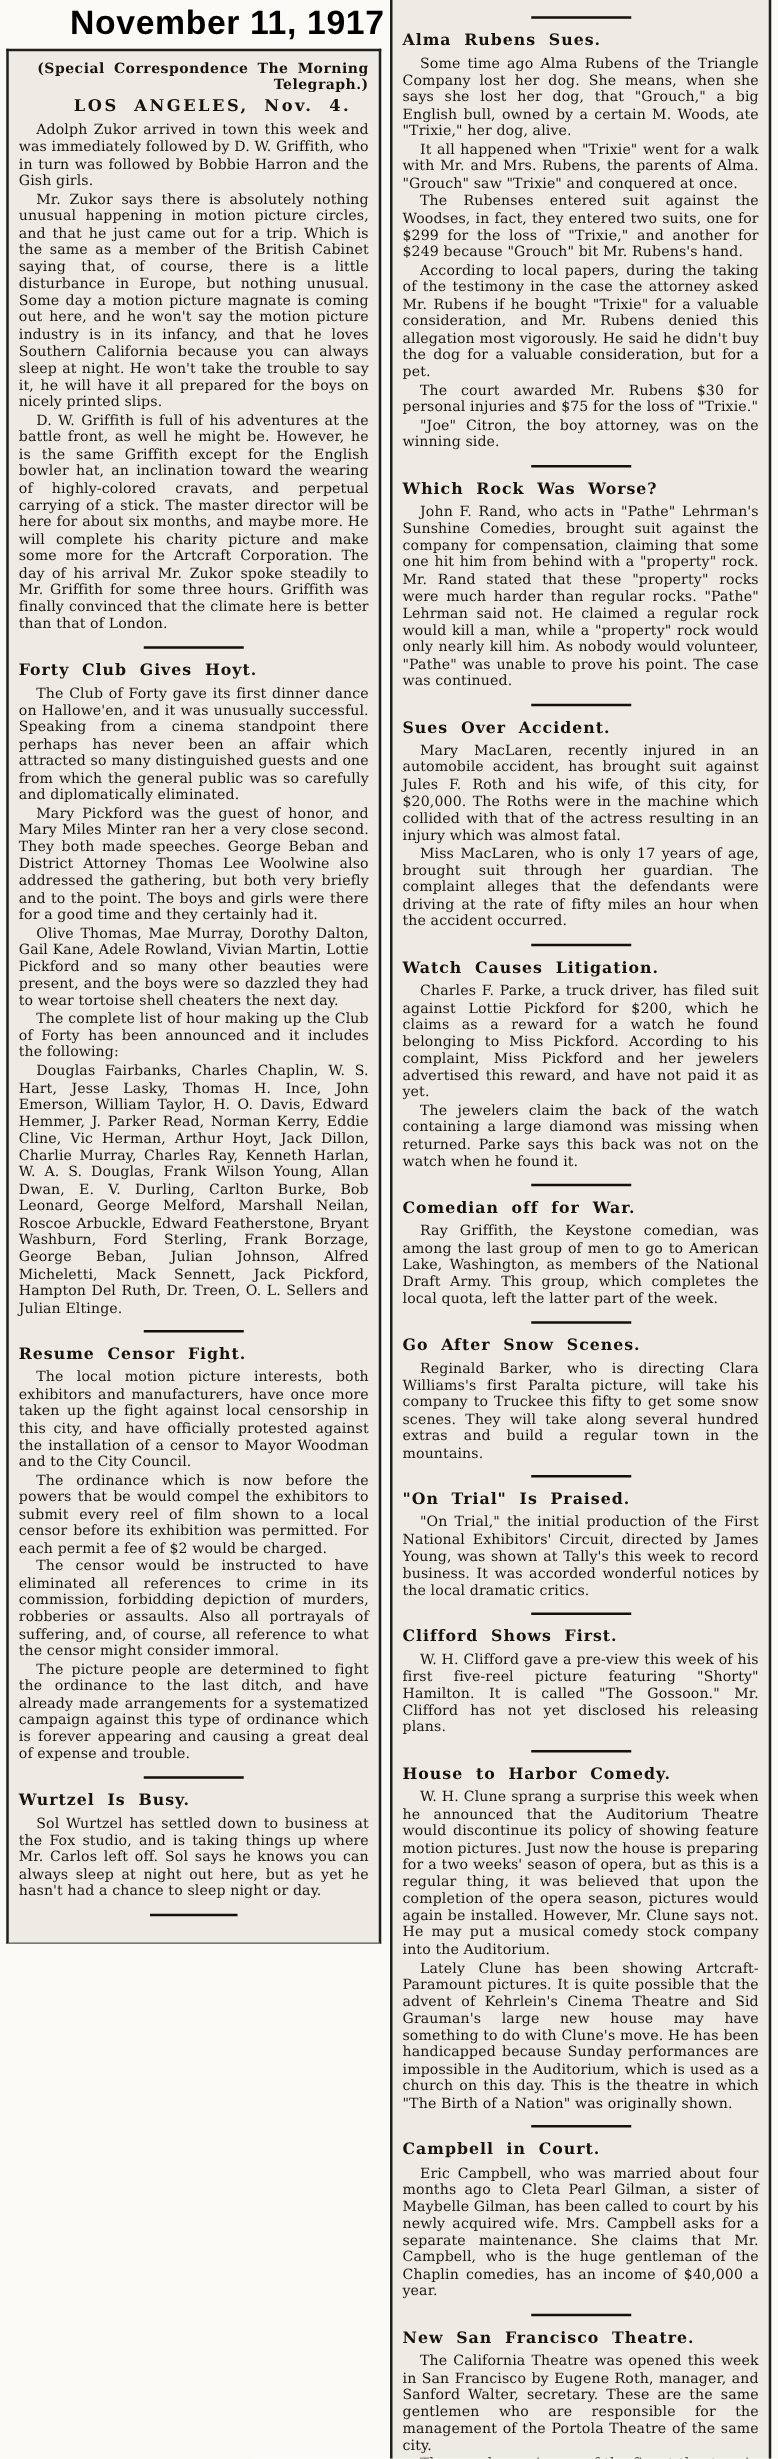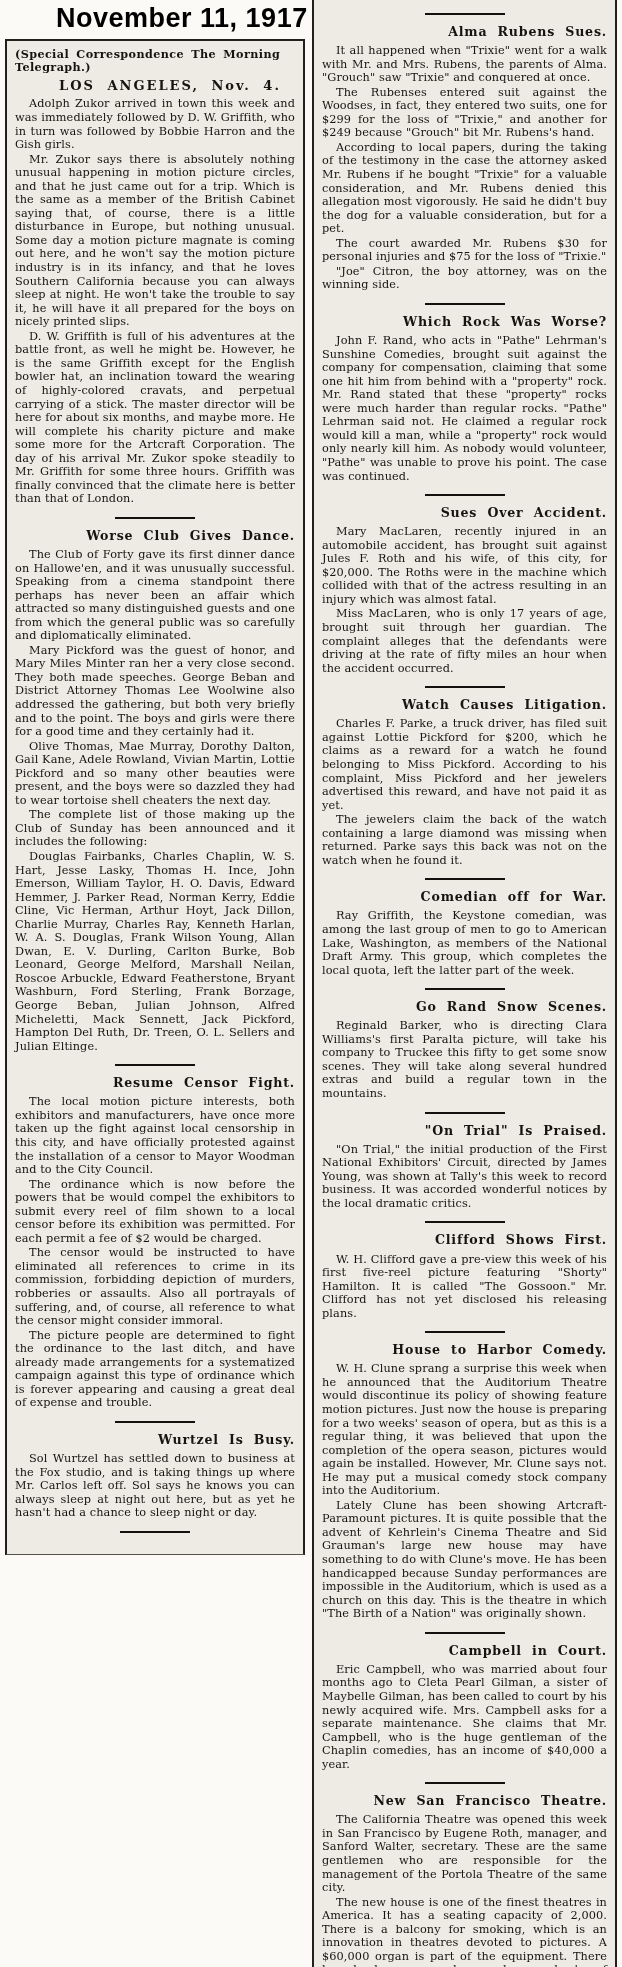--- a/index.html
+++ b/index.html
@@ -24,28 +24,28 @@
     border:2px solid #22201c; border-bottom:1px solid #55524c;
     padding:5px 8px 12px 8px;
   }
   .col-right {
     width:305px; margin-left:4px; margin-top:0;
     border-left:2px solid #22201c; border-right:2px solid #22201c;
     padding:2px 8px 12px 8px; min-height:1960px;
   }
   .credit-line {
     font-weight:bold; font-size:11.2px; letter-spacing:0.4px;
-    word-spacing:3px; margin:2px 0 3px 0; text-align:left;
+    word-spacing:3px; margin:2px 0 3px 0; text-align:right;
   }
   .dateline {
     font-weight:bold; font-size:13px; letter-spacing:2px; word-spacing:6px;
     text-align:center; margin:2px 0 4px 30px;
   }
   .article-heading {
-    font-size:12.6px; font-weight:bold; text-align:right;
+    font-size:12.6px; font-weight:bold; text-align:left;
     letter-spacing:0.8px; word-spacing:5px; margin:2px 0 5px 0;
   }
   .article-paragraph {
     margin:0 0 1px 0; text-indent:14px; text-align:justify;
   }
   .divider {
     width:80px; border-top:2.6px solid #13110d; margin:11px auto 9px auto;
   }
   .divider.thin { border-top-width:2px; width:70px; }
 </style>
@@ -59,65 +59,66 @@
       <h1 class="date-title">November 11, 1917</h1>
 
       <div class="col col-left">
         <div class="credit-line">(Special Correspondence The Morning Telegraph.)</div>
         <div class="dateline">LOS ANGELES, Nov. 4.</div>
         <div id="left-articles">
             <p class="article-paragraph">Adolph Zukor arrived in town this week and was immediately followed by D. W. Griffith, who in turn was followed by Bobbie Harron and the Gish girls.</p>
             <p class="article-paragraph">Mr. Zukor says there is absolutely nothing unusual happening in motion picture circles, and that he just came out for a trip. Which is the same as a member of the British Cabinet saying that, of course, there is a little disturbance in Europe, but nothing unusual. Some day a motion picture magnate is coming out here, and he won't say the motion picture industry is in its infancy, and that he loves Southern California because you can always sleep at night. He won't take the trouble to say it, he will have it all prepared for the boys on nicely printed slips.</p>
             <p class="article-paragraph">D. W. Griffith is full of his adventures at the battle front, as well he might be. However, he is the same Griffith except for the English bowler hat, an inclination toward the wearing of highly-colored cravats, and perpetual carrying of a stick. The master director will be here for about six months, and maybe more. He will complete his charity picture and make some more for the Artcraft Corporation. The day of his arrival Mr. Zukor spoke steadily to Mr. Griffith for some three hours. Griffith was finally convinced that the climate here is better than that of London.</p>
             <div class="divider"></div>
-            <h2 class="article-heading">Worse Club Gives Dance.</h2>
+            <h2 class="article-heading">Forty Club Gives Hoyt.</h2>
             <p class="article-paragraph">The Club of Forty gave its first dinner dance on Hallowe'en, and it was unusually successful. Speaking from a cinema standpoint there perhaps has never been an affair which attracted so many distinguished guests and one from which the general public was so carefully and diplomatically eliminated.</p>
             <p class="article-paragraph">Mary Pickford was the guest of honor, and Mary Miles Minter ran her a very close second. They both made speeches. George Beban and District Attorney Thomas Lee Woolwine also addressed the gathering, but both very briefly and to the point. The boys and girls were there for a good time and they certainly had it.</p>
             <p class="article-paragraph">Olive Thomas, Mae Murray, Dorothy Dalton, Gail Kane, Adele Rowland, Vivian Martin, Lottie Pickford and so many other beauties were present, and the boys were so dazzled they had to wear tortoise shell cheaters the next day.</p>
-            <p class="article-paragraph">The complete list of those making up the Club of Sunday has been announced and it includes the following:</p>
+            <p class="article-paragraph">The complete list of hour making up the Club of Forty has been announced and it includes the following:</p>
             <p class="article-paragraph">Douglas Fairbanks, Charles Chaplin, W. S. Hart, Jesse Lasky, Thomas H. Ince, John Emerson, William Taylor, H. O. Davis, Edward Hemmer, J. Parker Read, Norman Kerry, Eddie Cline, Vic Herman, Arthur Hoyt, Jack Dillon, Charlie Murray, Charles Ray, Kenneth Harlan, W. A. S. Douglas, Frank Wilson Young, Allan Dwan, E. V. Durling, Carlton Burke, Bob Leonard, George Melford, Marshall Neilan, Roscoe Arbuckle, Edward Featherstone, Bryant Washburn, Ford Sterling, Frank Borzage, George Beban, Julian Johnson, Alfred Micheletti, Mack Sennett, Jack Pickford, Hampton Del Ruth, Dr. Treen, O. L. Sellers and Julian Eltinge.</p>
             <div class="divider"></div>
             <h2 class="article-heading">Resume Censor Fight.</h2>
             <p class="article-paragraph">The local motion picture interests, both exhibitors and manufacturers, have once more taken up the fight against local censorship in this city, and have officially protested against the installation of a censor to Mayor Woodman and to the City Council.</p>
             <p class="article-paragraph">The ordinance which is now before the powers that be would compel the exhibitors to submit every reel of film shown to a local censor before its exhibition was permitted. For each permit a fee of $2 would be charged.</p>
             <p class="article-paragraph">The censor would be instructed to have eliminated all references to crime in its commission, forbidding depiction of murders, robberies or assaults. Also all portrayals of suffering, and, of course, all reference to what the censor might consider immoral.</p>
             <p class="article-paragraph">The picture people are determined to fight the ordinance to the last ditch, and have already made arrangements for a systematized campaign against this type of ordinance which is forever appearing and causing a great deal of expense and trouble.</p>
             <div class="divider"></div>
             <h2 class="article-heading">Wurtzel Is Busy.</h2>
             <p class="article-paragraph">Sol Wurtzel has settled down to business at the Fox studio, and is taking things up where Mr. Carlos left off. Sol says he knows you can always sleep at night out here, but as yet he hasn't had a chance to sleep night or day.</p>
           </div>
         <div class="divider thin"></div>
       </div>
     </div>
 
     <div class="col col-right">
       <div id="right-articles">
           <div class="divider"></div>
           <h2 class="article-heading">Alma Rubens Sues.</h2>
+          <p class="article-paragraph">Some time ago Alma Rubens of the Triangle Company lost her dog. She means, when she says she lost her dog, that "Grouch," a big English bull, owned by a certain M. Woods, ate "Trixie," her dog, alive.</p>
           <p class="article-paragraph">It all happened when "Trixie" went for a walk with Mr. and Mrs. Rubens, the parents of Alma. "Grouch" saw "Trixie" and conquered at once.</p>
           <p class="article-paragraph">The Rubenses entered suit against the Woodses, in fact, they entered two suits, one for $299 for the loss of "Trixie," and another for $249 because "Grouch" bit Mr. Rubens's hand.</p>
           <p class="article-paragraph">According to local papers, during the taking of the testimony in the case the attorney asked Mr. Rubens if he bought "Trixie" for a valuable consideration, and Mr. Rubens denied this allegation most vigorously. He said he didn't buy the dog for a valuable consideration, but for a pet.</p>
           <p class="article-paragraph">The court awarded Mr. Rubens $30 for personal injuries and $75 for the loss of "Trixie."</p>
           <p class="article-paragraph">"Joe" Citron, the boy attorney, was on the winning side.</p>
           <div class="divider"></div>
           <h2 class="article-heading">Which Rock Was Worse?</h2>
           <p class="article-paragraph">John F. Rand, who acts in "Pathe" Lehrman's Sunshine Comedies, brought suit against the company for compensation, claiming that some one hit him from behind with a "property" rock. Mr. Rand stated that these "property" rocks were much harder than regular rocks. "Pathe" Lehrman said not. He claimed a regular rock would kill a man, while a "property" rock would only nearly kill him. As nobody would volunteer, "Pathe" was unable to prove his point. The case was continued.</p>
           <div class="divider"></div>
           <h2 class="article-heading">Sues Over Accident.</h2>
           <p class="article-paragraph">Mary MacLaren, recently injured in an automobile accident, has brought suit against Jules F. Roth and his wife, of this city, for $20,000. The Roths were in the machine which collided with that of the actress resulting in an injury which was almost fatal.</p>
           <p class="article-paragraph">Miss MacLaren, who is only 17 years of age, brought suit through her guardian. The complaint alleges that the defendants were driving at the rate of fifty miles an hour when the accident occurred.</p>
           <div class="divider"></div>
           <h2 class="article-heading">Watch Causes Litigation.</h2>
           <p class="article-paragraph">Charles F. Parke, a truck driver, has filed suit against Lottie Pickford for $200, which he claims as a reward for a watch he found belonging to Miss Pickford. According to his complaint, Miss Pickford and her jewelers advertised this reward, and have not paid it as yet.</p>
           <p class="article-paragraph">The jewelers claim the back of the watch containing a large diamond was missing when returned. Parke says this back was not on the watch when he found it.</p>
           <div class="divider"></div>
           <h2 class="article-heading">Comedian off for War.</h2>
           <p class="article-paragraph">Ray Griffith, the Keystone comedian, was among the last group of men to go to American Lake, Washington, as members of the National Draft Army. This group, which completes the local quota, left the latter part of the week.</p>
           <div class="divider"></div>
-          <h2 class="article-heading">Go Rand Snow Scenes.</h2>
+          <h2 class="article-heading">Go After Snow Scenes.</h2>
           <p class="article-paragraph">Reginald Barker, who is directing Clara Williams's first Paralta picture, will take his company to Truckee this fifty to get some snow scenes. They will take along several hundred extras and build a regular town in the mountains.</p>
           <div class="divider"></div>
           <h2 class="article-heading">"On Trial" Is Praised.</h2>
           <p class="article-paragraph">"On Trial," the initial production of the First National Exhibitors' Circuit, directed by James Young, was shown at Tally's this week to record business. It was accorded wonderful notices by the local dramatic critics.</p>
           <div class="divider"></div>
           <h2 class="article-heading">Clifford Shows First.</h2>
           <p class="article-paragraph">W. H. Clifford gave a pre-view this week of his first five-reel picture featuring "Shorty" Hamilton. It is called "The Gossoon." Mr. Clifford has not yet disclosed his releasing plans.</p>
           <div class="divider"></div>
           <h2 class="article-heading">House to Harbor Comedy.</h2>
           <p class="article-paragraph">W. H. Clune sprang a surprise this week when he announced that the Auditorium Theatre would discontinue its policy of showing feature motion pictures. Just now the house is preparing for a two weeks' season of opera, but as this is a regular thing, it was believed that upon the completion of the opera season, pictures would again be installed. However, Mr. Clune says not. He may put a musical comedy stock company into the Auditorium.</p>

